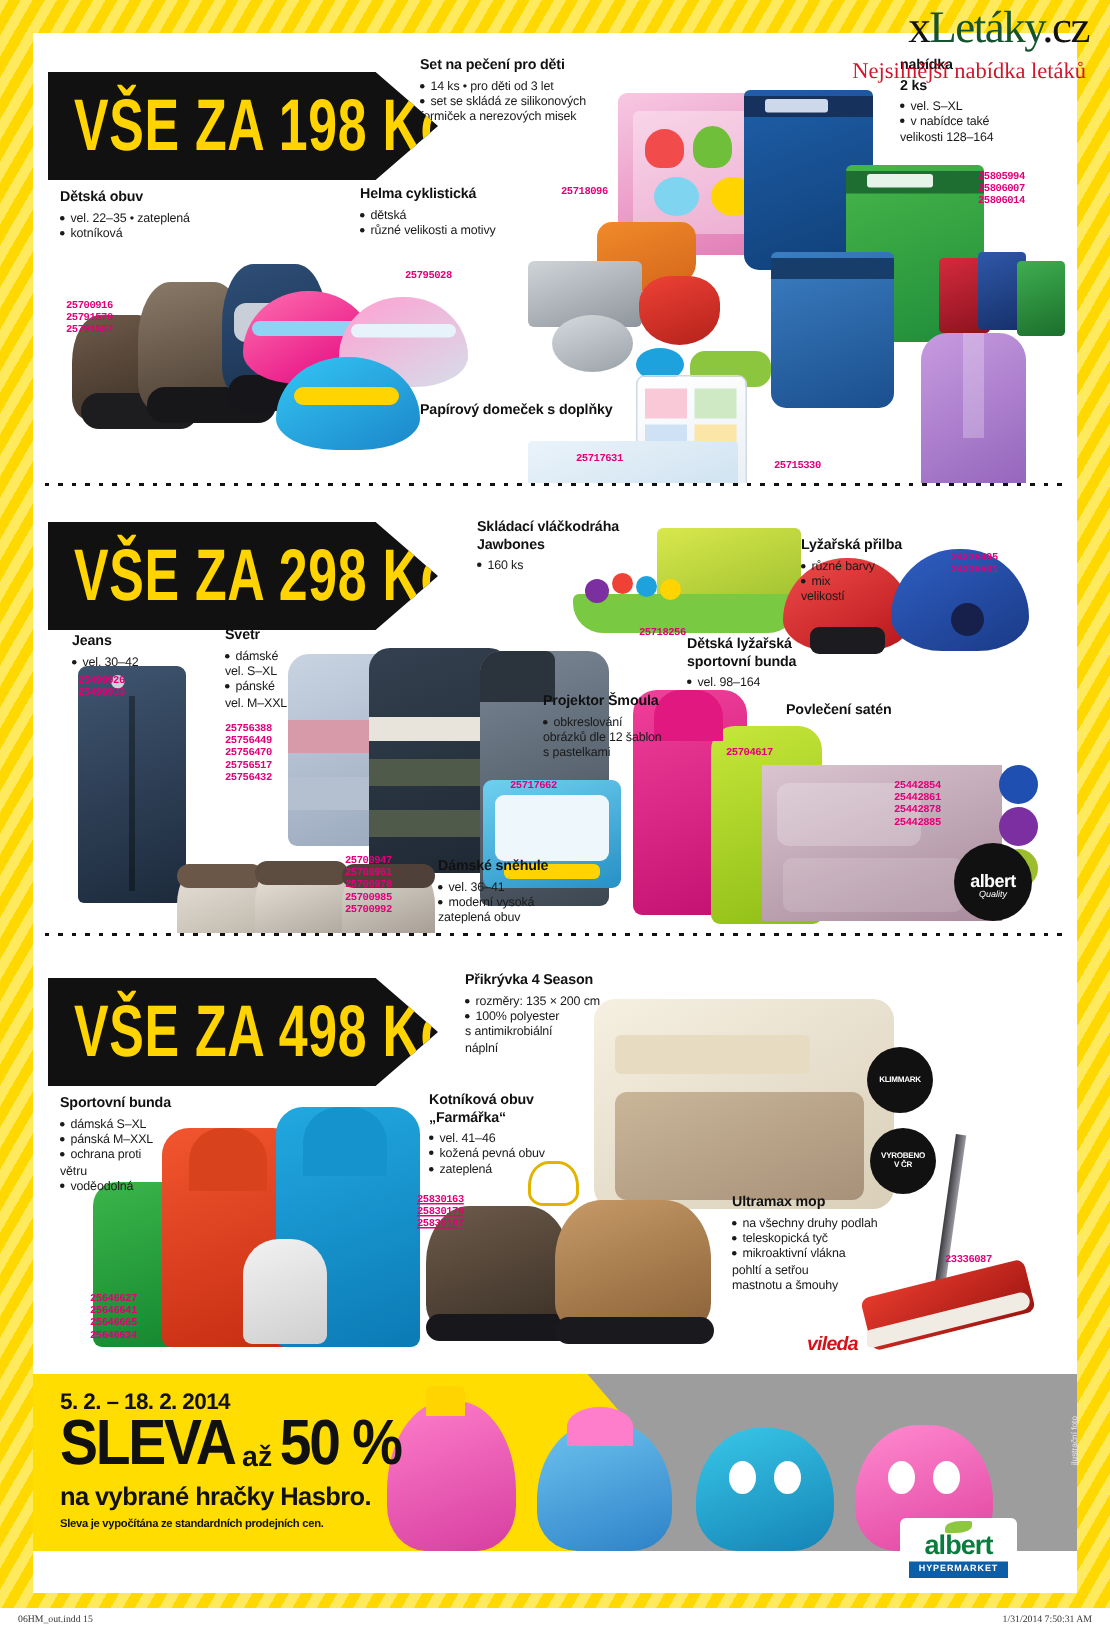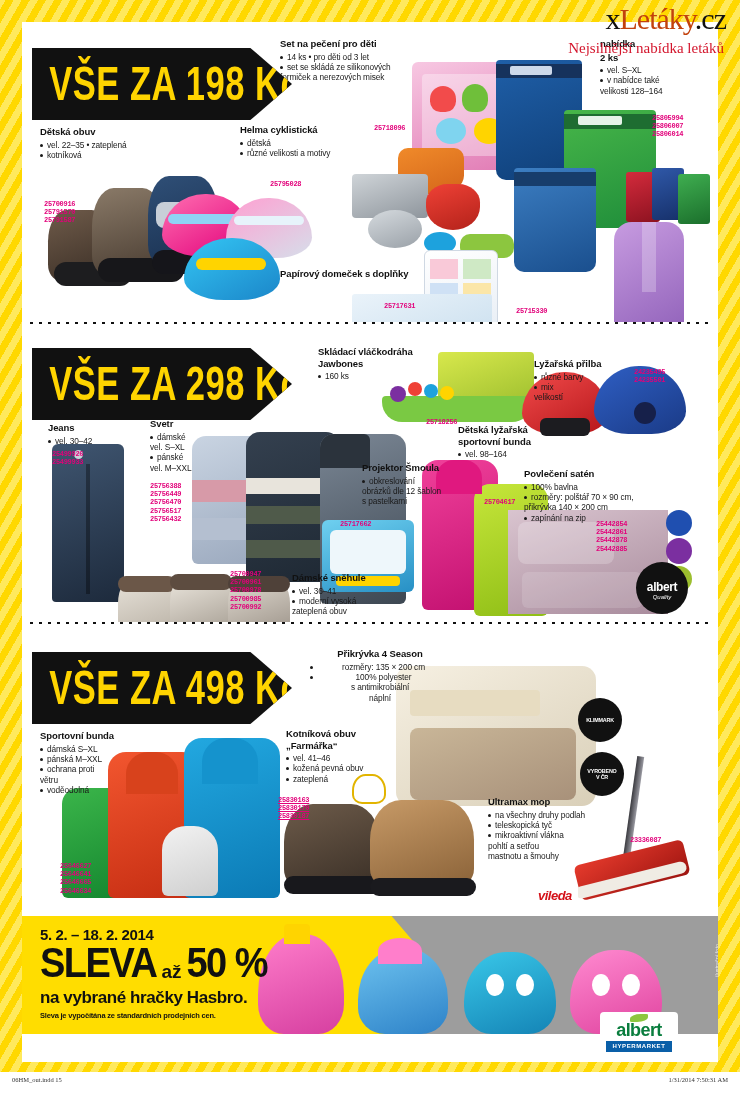--- a/index.html
+++ b/index.html
@@ -154,21 +154,21 @@
     padding:2px 6px;color:#d4121a;font-weight:bold;font-size:13px;
     font-style:italic;letter-spacing:-0.5px;
   }
   
   .wm{
     position:absolute;right:14px;top:2px;z-index:40;
     font-family:"Liberation Serif",serif;
     font-size:30px;letter-spacing:-1px;white-space:nowrap;
   }
   .wm .b{color:#111;}
-  .wm .r{color:#c2410c;}
+  .wm .r{color:#14532d;}
   .wm2{
     position:absolute;right:16px;top:40px;z-index:40;
     font-family:"Liberation Serif",serif;
     font-size:15px;color:#d0021b;white-space:nowrap;opacity:0.92;
   }
   
   .footer{position:absolute;left:0;top:1072px;width:740px;height:22px;background:#fff;z-index:30;}
   .footer .fl{position:absolute;left:12px;top:4px;font-size:6.5px;color:#333;font-family:"Liberation Serif",serif;}
   .footer .fr{position:absolute;right:12px;top:4px;font-size:6.5px;color:#333;font-family:"Liberation Serif",serif;}
   
@@ -481,26 +481,20 @@
         <li class="cont">velikostí</li>
       </ul>
     </div>
     <div class="codes" style="left:612px;top:44px;">
       <div>24235495</div>
       <div>24235501</div>
     </div>
 
     <div class="prod" style="left:502px;top:144px;width:150px;">
       <h3>Povlečení satén</h3>
-      <ul>
-        <li class="bullet">100% bavlna</li>
-        <li class="bullet">rozměry: polštář 70 × 90 cm,</li>
-        <li class="cont">přikrývka 140 × 200 cm</li>
-        <li class="bullet">zapínání na zip</li>
-      </ul>
     </div>
     <div class="codes" style="left:574px;top:196px;">
       <div>25442854</div>
       <div>25442861</div>
       <div>25442878</div>
       <div>25442885</div>
     </div>
   </div>
 
   <div class="dotline" style="top:600px;"></div>
@@ -558,21 +552,21 @@
         <li class="bullet">voděodolná</li>
       </ul>
     </div>
     <div class="codes" style="left:38px;top:238px;">
       <div>25646627</div>
       <div>25646641</div>
       <div>25646665</div>
       <div>25646634</div>
     </div>
 
-    <div class="prod" style="left:288px;top:24px;width:140px;text-align:center;">
+    <div class="prod" style="left:288px;top:24px;width:140px;">
       <h3>Přikrývka 4 Season</h3>
       <ul>
         <li class="bullet">rozměry: 135 × 200 cm</li>
         <li class="bullet">100% polyester</li>
         <li class="cont">s antimikrobiální</li>
         <li class="cont">náplní</li>
       </ul>
     </div>
 
     <div class="prod" style="left:264px;top:104px;width:120px;">

